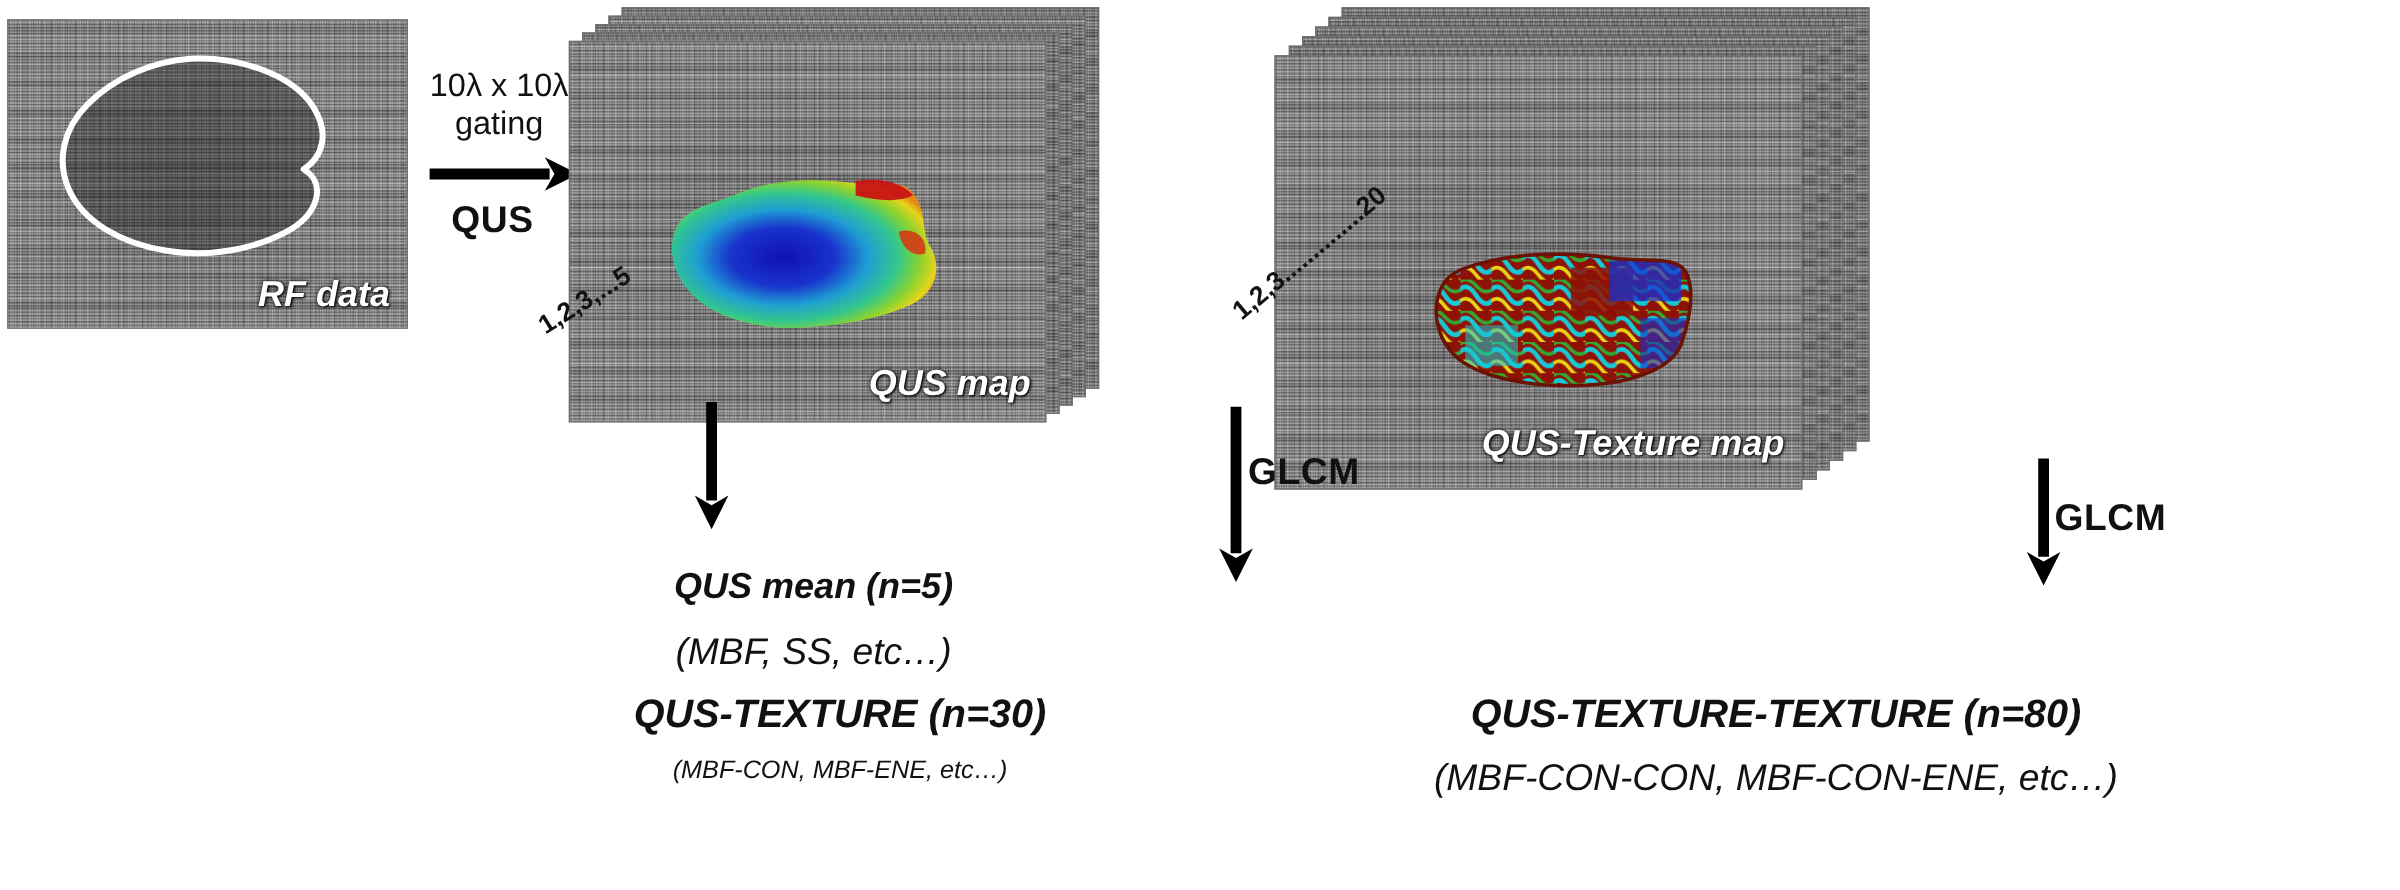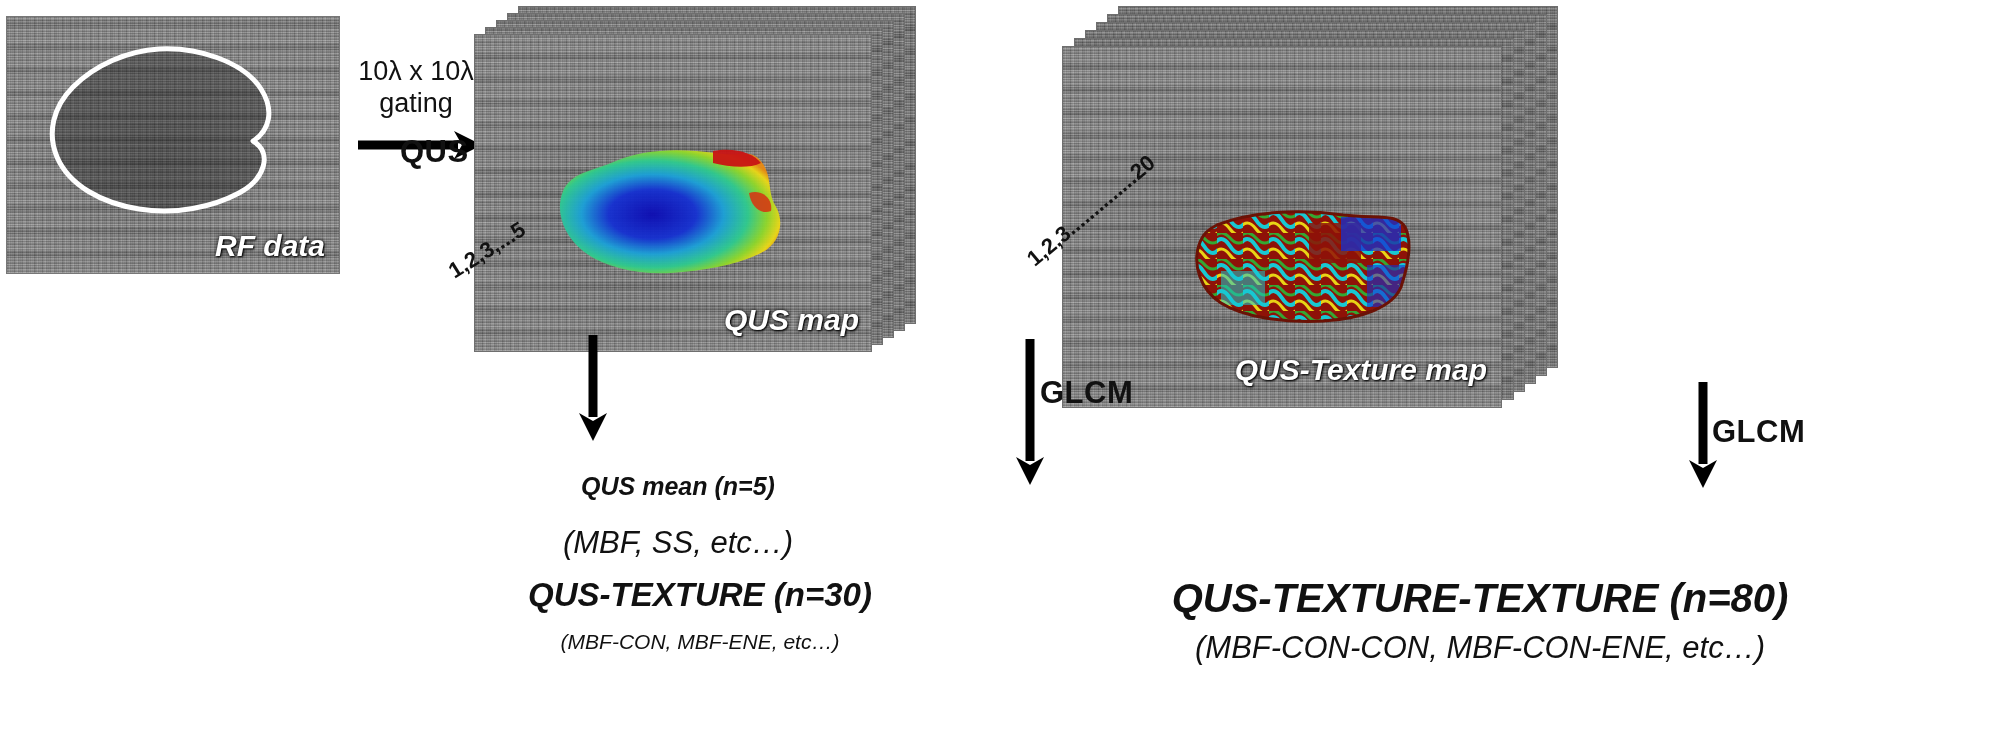--- a/index.html
+++ b/index.html
@@ -84,41 +84,41 @@
   #gating-2{left:1118px;top:56px;width:228px;}
 
   .h-arrow{position:absolute;}
   #arrow-1{left:356px;top:128px;}
   #arrow-2{left:1150px;top:128px;}
 
   .op-label{
     position:absolute;font-weight:bold;font-size:31px;color:#111;
     letter-spacing:.5px;white-space:nowrap;
   }
-  #op-qus{left:376px;top:134px;margin-left:24px;}
+  #op-qus{left:376px;top:165px;}
   #op-glcm-top{left:1166px;top:148px;}
   #op-glcm-mid{left:1040px;top:375px;}
   #op-glcm-right{left:1712px;top:414px;}
 
   .v-arrow{position:absolute;}
   #varrow-1{left:576px;top:333px;}
   #varrow-2{left:1013px;top:337px;}
   #varrow-3{left:1686px;top:380px;}
 
   
   .result{
     position:absolute;text-align:center;white-space:nowrap;
     font-style:italic;color:#111;
   }
   .result.bold{font-weight:bold;}
-  #res-qus-mean   {left:468px; top:472px; width:420px; font-size:25px;}
+  #res-qus-mean   {left:468px; top:472px; width:420px; font-size:30px;}
   #res-qus-mean-sub{left:468px;top:525px; width:420px; font-size:31px;}
   #res-qus-tex    {left:440px; top:576px; width:520px; font-size:33px;}
   #res-qus-tex-sub{left:380px; top:630px; width:640px; font-size:21px;}
-  #res-qus-tt     {left:1130px;top:576px; width:700px; font-size:40px;}
+  #res-qus-tt     {left:1130px;top:576px; width:700px; font-size:33px;}
   #res-qus-tt-sub {left:1070px;top:630px; width:820px; font-size:31px;}
 </style>
 </head>
 <body>
 
 <div class="stage">
 
   <div class="speckle" id="panel-rf">
     <svg id="lesion-outline" viewBox="0 0 230 172" xmlns="http://www.w3.org/2000/svg">
       <path d="M112 4 C150 2 196 16 214 44 C228 66 222 86 206 96 C226 108 218 134 192 148 C166 162 128 170 92 164 C54 158 22 140 10 112 C0 88 6 62 26 42 C48 20 80 6 112 4 Z" fill="rgba(20,20,20,0.34)" stroke="#ffffff" stroke-width="5" stroke-linejoin="round"></path>

